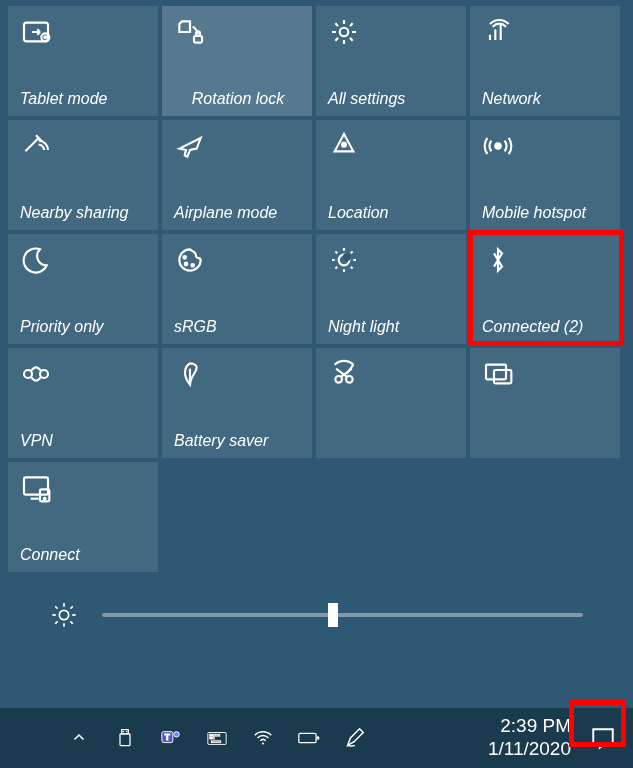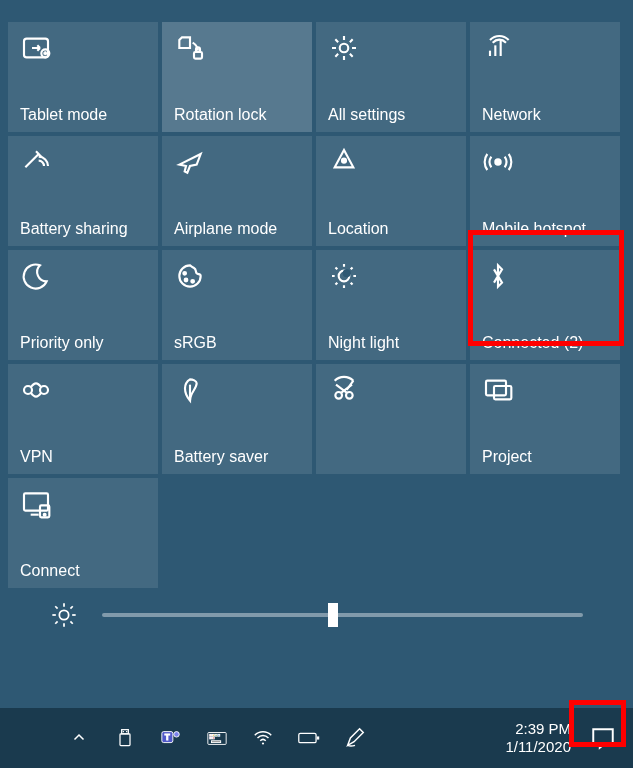--- a/index.html
+++ b/index.html
@@ -15,38 +15,40 @@
   .panel {
     position: relative;
     width: 633px;
     height: 768px;
   }
   .tiles {
     position: absolute;
     top: 0;
     left: 0;
     width: 620px;
-    padding: 22px 6px 0 8px;
+    padding: 6px 6px 0 8px;
     display: grid;
     grid-template-columns: repeat(4, 150px);
     grid-auto-rows: 110px;
     gap: 4px;
+    font-style: italic;
   }
   .tile {
     position: relative;
     background: rgba(255,255,255,0.10);
     cursor: pointer;
     display: flex;
     flex-direction: column;
     padding: 10px 10px 8px 12px;
     box-sizing: border-box;
     justify-content: space-between;
   }
   .tile.active {
     background: rgba(255,255,255,0.20);
+    text-align: center;
   }
   .tile .icon {
     width: 32px;
     height: 32px;
     stroke: #fff;
     fill: none;
   }
   .tile .label {
     font-size: 16px;
     font-weight: 400;
@@ -127,21 +129,21 @@
     height: 22px;
     stroke: #fff;
     fill: none;
     display: flex;
     align-items: center;
     justify-content: center;
   }
   .taskbar .clock {
     margin-left: auto;
     text-align: right;
-    font-size: 15px;
+    font-size: 19px;
     line-height: 1.2;
     color: #fff;
     padding-right: 10px;
   }
   .taskbar .action-center-btn {
     width: 44px;
     height: 44px;
     display: flex;
     align-items: center;
     justify-content: center;
@@ -174,21 +176,21 @@
       <div class="tile">
         <svg viewBox="0 0 24 24" class="icon" stroke-width="1.6">
           <use href="#network-icon"></use>
         </svg>
         <div class="label">Network</div>
       </div>
       <div class="tile">
         <svg viewBox="0 0 24 24" class="icon" stroke-width="1.6">
           <use href="#nearby-sharing-icon"></use>
         </svg>
-        <div class="label">Battery sharing</div>
+        <div class="label">Nearby sharing</div>
       </div>
       <div class="tile">
         <svg viewBox="0 0 24 24" class="icon" stroke-width="1.6">
           <use href="#airplane-mode-icon"></use>
         </svg>
         <div class="label">Airplane mode</div>
       </div>
       <div class="tile">
         <svg viewBox="0 0 24 24" class="icon" stroke-width="1.6">
           <use href="#location-icon"></use>
@@ -239,21 +241,20 @@
       </div>
       <div class="tile">
         <svg viewBox="0 0 24 24" class="icon" stroke-width="1.6">
           <use href="#screen-snip-icon"></use>
         </svg>
       </div>
       <div class="tile">
         <svg viewBox="0 0 24 24" class="icon" stroke-width="1.6">
           <use href="#project-screen-icon"></use>
         </svg>
-        <div class="label">Project</div>
       </div>
       <div class="tile">
         <svg viewBox="0 0 24 24" class="icon" stroke-width="1.6">
           <use href="#connect-cast-icon"></use>
         </svg>
         <div class="label">Connect</div>
       </div>
     </div>
 
   <div class="highlight" id="hl-bt"></div>

